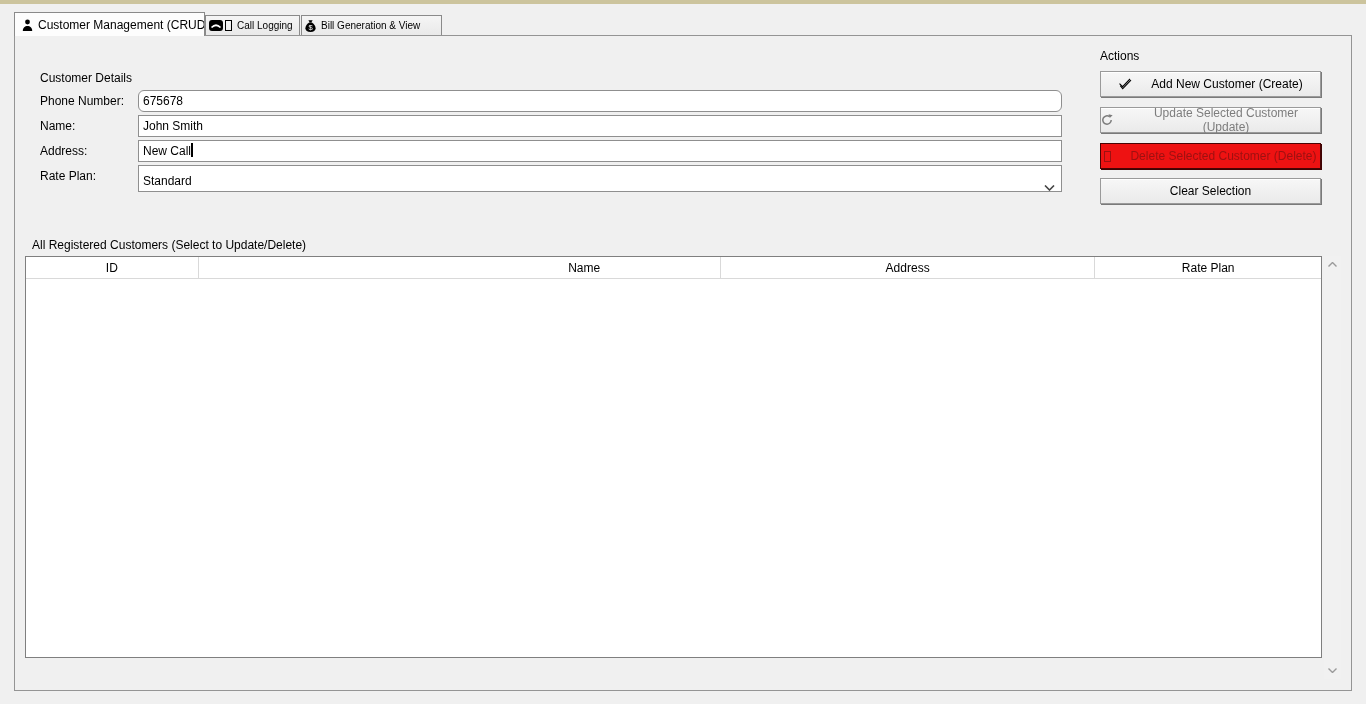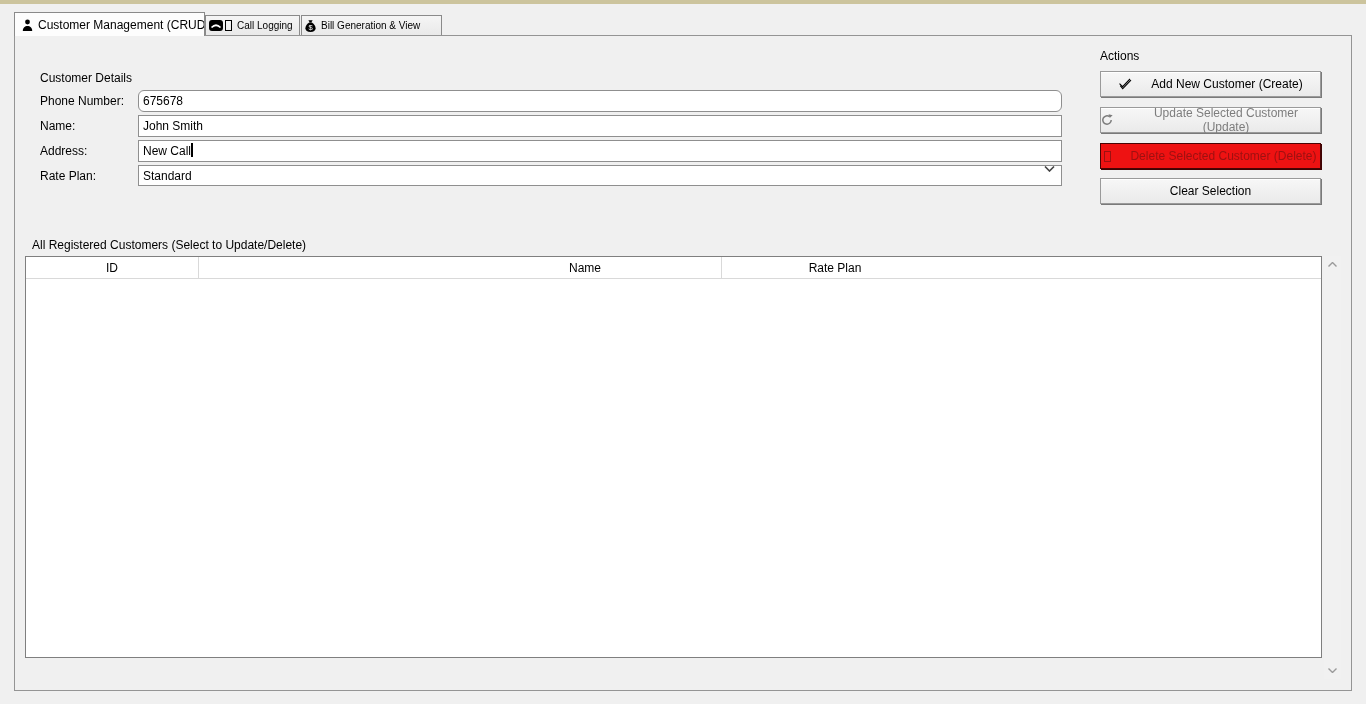--- a/index.html
+++ b/index.html
@@ -37,21 +37,21 @@
   #lg-customers { left:28px; top:238px; }
 
   
   .fld-label { left:40px; height:15px; line-height:15px; z-index:3; }
   .entry {
     left:138px; width:924px; height:22px; background:#fff;
     border:1px solid #8f8f8f; padding:0 4px; font:inherit; color:#000;
     line-height:20px; z-index:3; outline:none;
   }
   .caret { display:inline-block; width:1.5px; height:14px; background:#000; vertical-align:-2px; }
-  .combo { display:flex; align-items:flex-start; justify-content:space-between; height:21px; }
+  .combo { display:flex; align-items:flex-end; justify-content:space-between; height:27px; }
   .combo .chev { flex:0 0 auto; margin-right:2px; }
 
   
   .btn {
     left:1100px; width:221px; height:26px; z-index:3;
     display:flex; align-items:center; justify-content:center; gap:19px;
     background:linear-gradient(#f7f7f7,#eaeaea);
     border:1px solid #9a9a9a;
     box-shadow:1px 1px 0 0 #7a7a7a, inset 0 1px 0 #fff;
     font:inherit; color:#000; cursor:default;
@@ -172,20 +172,21 @@
 </button>
 
 <div class="abs groupbox" id="gb-customers"></div>
 <div class="abs legend" id="lg-customers">All Registered Customers (Select to Update/Delete)</div>
 
 <div class="abs" id="tbl">
   <div id="tbl-header">
     <div class="hcell" style="width:173px;">ID</div>
     <div class="hcell" style="width:250px;margin-top:24px;">Phone Number</div>
     <div class="hcell" style="width:273px;">Name</div>
+    <div class="hcell" style="width:375px;">Address</div>
     <div class="hcell" style="width:226px;">Rate Plan</div>
   </div>
   <div id="tbl-body"></div>
 </div>
 
 <div class="abs" id="vscroll">
   <div class="sb-btn">
     <span>
       <svg width="9" height="5" viewBox="0 0 9 5">
           <polyline points="0.5,4.5 4.5,0.5 8.5,4.5" fill="none" stroke="#9a9a9a" stroke-width="1.4"></polyline>

